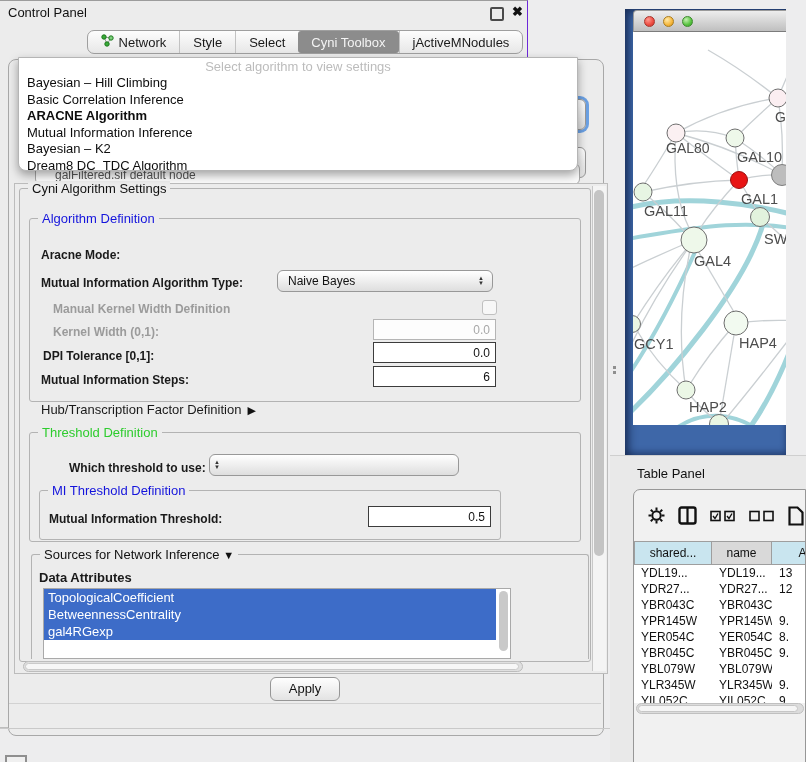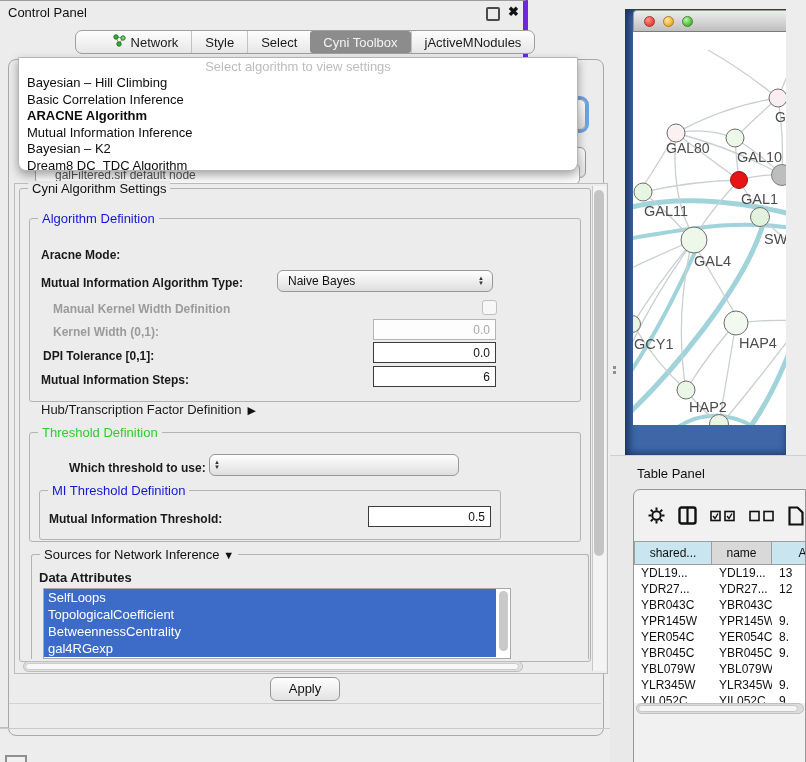--- a/index.html
+++ b/index.html
@@ -1,28 +1,28 @@
 <!DOCTYPE html>
 <html><head>
 <meta charset="utf-8">
 <style>
   html,body{margin:0;padding:0;}
   body{width:806px;height:762px;overflow:hidden;font-family:"Liberation Sans",sans-serif;background:#ededee;}
   .page{position:relative;width:806px;height:762px;background:#ededee;overflow:hidden;}
   .abs{position:absolute;}
 
   
-  .control-window{left:0;top:8;width:528px;height:728px;background:#ececec;border-top:1px solid #9c9c9c;border-right:5px solid #6d28d9;border-bottom:1px solid #bdbdbd;box-sizing:border-box;}
+  .control-window{left:0;top:8;width:528px;height:728px;background:#ececec;border-top:1px solid #9c9c9c;border-right:1px solid #6d28d9;border-bottom:1px solid #bdbdbd;box-sizing:border-box;}
   .cp-titlebar{position:absolute;left:0;top:0;width:100%;height:24px;}
   .cp-title{position:absolute;left:8px;top:4px;font-size:13px;color:#111;}
   .float-btn{position:absolute;right:23px;top:6px;width:10px;height:10px;border:2px solid #4a4a4a;border-radius:2px;}
   .close-btn{position:absolute;right:4px;top:3px;font-size:13px;font-weight:bold;color:#111;}
 
   .tab-row{position:absolute;left:0;top:29px;width:610px;display:flex;justify-content:center;}
-  .tab-group{display:flex;border:1px solid #9f9f9f;border-radius:7px;background:linear-gradient(#fdfdfd,#e7e7e7);overflow:hidden;height:22px;padding-left:24px;}
+  .tab-group{display:flex;border:1px solid #9f9f9f;border-radius:7px;background:linear-gradient(#fdfdfd,#e7e7e7);overflow:hidden;height:22px;}
   .tab{display:flex;align-items:center;gap:5px;padding:0 13px;font-size:13px;color:#1a1a1a;border-left:1px solid #c2c2c2;white-space:nowrap;}
   .tab:first-child{border-left:none;}
   .tab.selected{background:#8c8c8c;color:#f4f4f4;border-left:none;border-radius:3px;}
 
   .main-panel{left:8px;top:58px;width:594px;height:675px;border:1px solid #a8a8a8;border-radius:8px;background:#ececec;}
 
   
   .combo-sliver{position:absolute;border:1px solid #979797;border-radius:6px;background:linear-gradient(#fff,#dcdcdc);}
   .combo-sliver.focused{box-shadow:0 0 0 3px #6ba0e2;}
   .hidden-combo{position:absolute;left:35px;top:162px;width:545px;height:22px;border:1px solid #a5a5a5;border-radius:6px;background:#fafafa;font-size:12px;color:#555;line-height:22px;padding-left:19px;box-sizing:border-box;}
@@ -185,21 +185,20 @@
       <span class="lbl" style="left:34px;top:328px;">Mutual Information Threshold:</span>
       <input class="field" style="left: 353px; top: 322px; width: 123px;" readonly="" value="0.5">
 
       <div class="group" style="left:16px;top:370px;width:556px;height:104px;border-bottom:none;border-radius:3px 3px 0 0;">
         <span class="gtitle"><span>Sources for Network Inference</span> <span style="font-size:11px;">▼</span></span>
       </div>
       <span class="lbl" style="left:24px;top:386px;font-size:13px;">Data Attributes</span>
 
       <div class="attr-list" style="left:28px;top:404px;">
         <div id="attr-items">
-            <div class="attr-item" style="background: rgb(61, 108, 200);">SelfLoops</div>
             <div class="attr-item" style="background: rgb(61, 108, 200);">TopologicalCoefficient</div>
             <div class="attr-item" style="background: rgb(61, 108, 200);">BetweennessCentrality</div>
             <div class="attr-item" style="background: rgb(61, 108, 200);">gal4RGexp</div>
           </div>
         <div class="list-vscroll">
             <div class="thumb"></div>
           </div>
       </div>
 
       <div class="abs pane-hscroll" style="left:8px;top:477px;">

